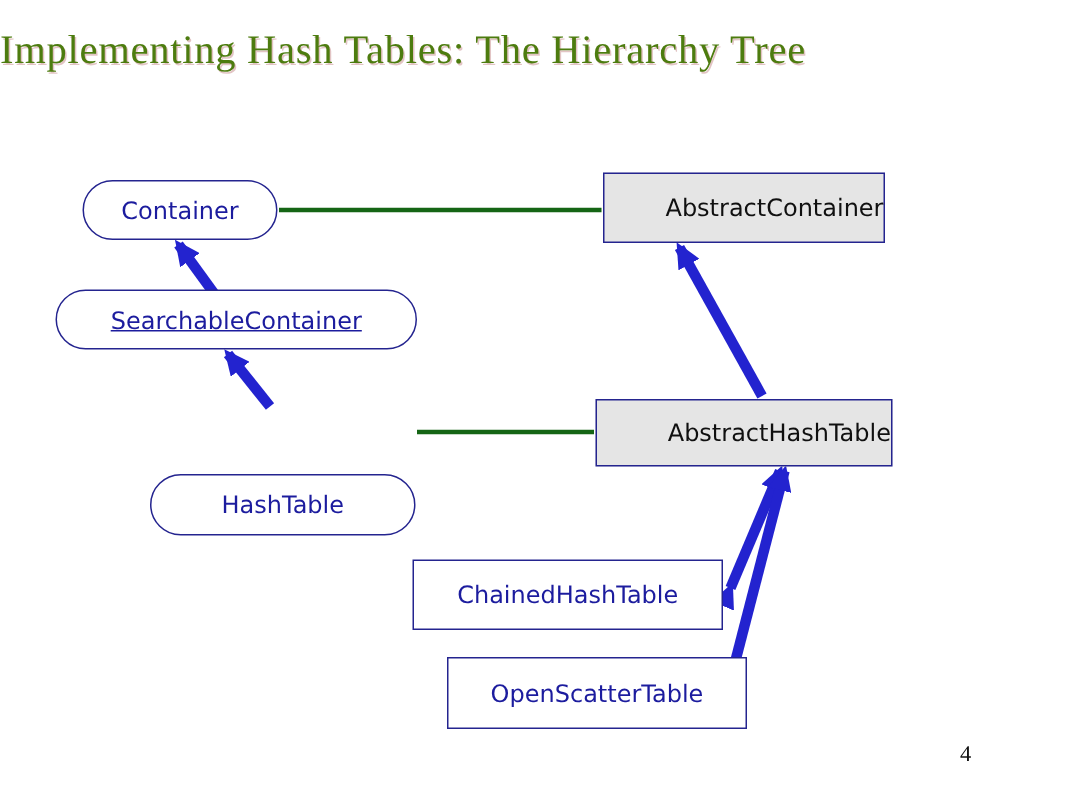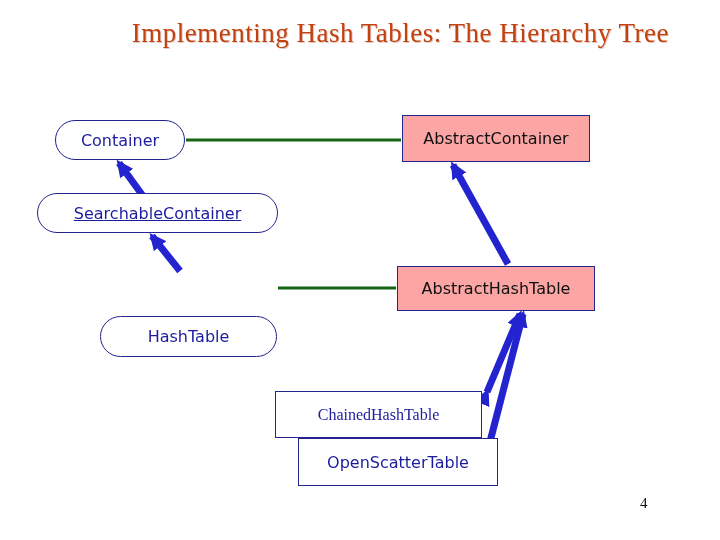--- a/index.html
+++ b/index.html
@@ -6,53 +6,54 @@
   body{
     width:720px;height:540px;
     background:#ffffff;
     position:relative;
     overflow:hidden;
     font-family:"DejaVu Sans",sans-serif;
   }
   .slide-title{
     position:absolute;
     left:0;top:18px;width:669px;
-    text-align:right;
+    text-align:left;
     font-family:"Liberation Serif",serif;
     font-size:27px;
     font-weight:400;
-    color:#c2410c;
+    color:#4d7c0f;
     text-shadow:1px 1px 0 rgba(140,20,20,0.25);
     letter-spacing:0.5px;
   }
   .edges{
     position:absolute;left:0;top:0;width:720px;height:540px;
   }
   .node{
     position:absolute;
     box-sizing:border-box;
     display:flex;align-items:center;justify-content:center;
     font-size:16px;
     background:#ffffff;
     border:1px solid #24248f;
     color:#1c1c9e;
     white-space:nowrap;
   }
   .pill{border-radius:22px;}
   .abstract{
-    background:#fca5a5;
+    background:#e5e5e5;
     color:#101010;
     border-radius:0;
+    justify-content:flex-end;
   }
   .node-container          {left:55px;  top:120px; width:130px; height:40px;}
   .node-abstract-container {left:402px; top:115px; width:188px; height:47px;}
   .node-searchable         {left:37px;  top:193px; width:241px; height:40px;text-decoration:underline;}
   .node-hash-table         {left:100px; top:272px; width:177px; height:41px;margin-top:44px;}
   .node-abstract-hash      {left:397px; top:266px; width:198px; height:45px;}
-  .node-chained            {left:275px; top:391px; width:207px; height:47px;font-family:Liberation Serif, serif;}
+  .node-chained            {left:275px; top:373px; width:207px; height:47px;}
   .node-open-scatter       {left:282px; top:438px; width:200px; height:48px;margin-left:16px;}
   .page-number{
     position:absolute;
     left:640px;top:495px;
     font-family:"Liberation Serif",serif;
     font-size:15px;
     color:#101010;
   }
 </style>
 </head>

